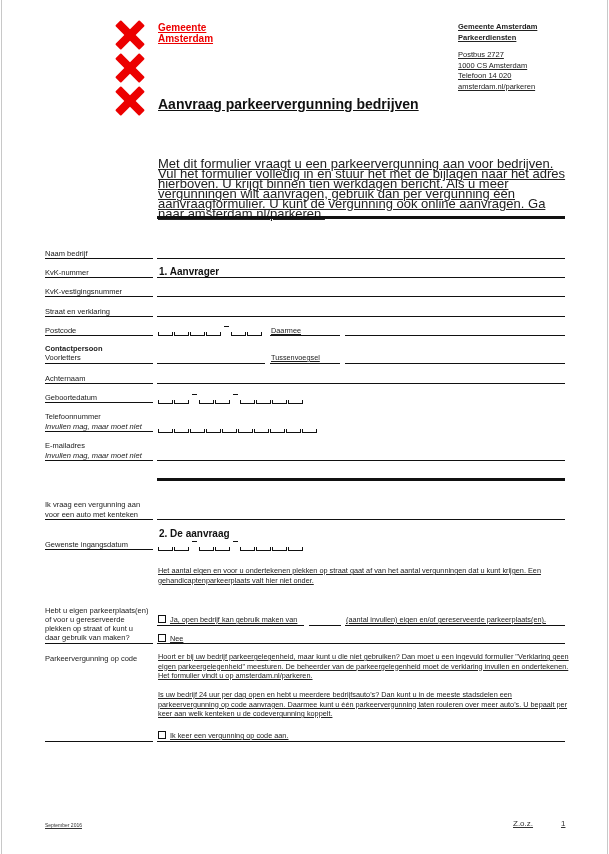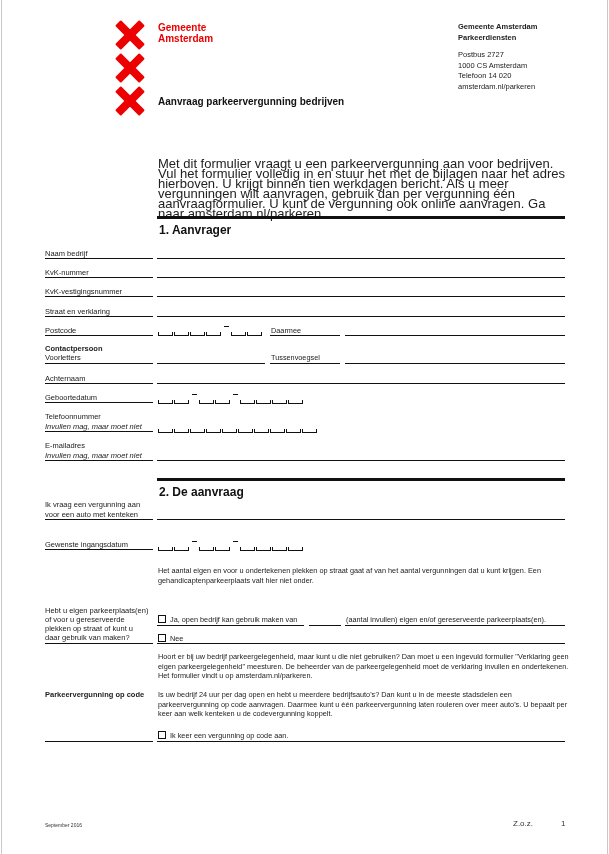--- a/index.html
+++ b/index.html
@@ -1,29 +1,29 @@
 <!DOCTYPE html>
 <html><head>
 <meta charset="utf-8">
 <style>
   html,body{margin:0;padding:0;background:#fff;}
   body{width:609px;height:854px;position:relative;overflow:hidden;font-family:"Liberation Sans",sans-serif;color:#222;}
   .page-edge{position:absolute;top:0;bottom:0;width:1px;background:#c8c8c8;}
-  .abs{position:absolute;}
+  .abs{position:absolute;text-decoration:underline;}
   .logo-x{position:absolute;width:30px;height:30px;}
   .logo-x:before,.logo-x:after{content:"";position:absolute;left:11px;top:-2px;width:8px;height:34px;background:#ec0000;border-radius:1px;}
   .logo-x:before{transform:rotate(45deg);}
   .logo-x:after{transform:rotate(-45deg);}
   .org-name{color:#ec0000;font-weight:bold;font-size:10px;line-height:11px;}
-  .doc-title{font-weight:bold;font-size:10px;color:#111;}
+  .doc-title{font-weight:bold;font-size:14px;color:#111;}
   .addr{font-size:7.5px;line-height:10.5px;color:#222;}
   .addr b{font-weight:bold;}
   .intro{font-size:13px;line-height:10px;color:#222;width:410px;}
   .sec-bar{position:absolute;left:157px;width:408px;height:3px;background:#111;}
-  .sec-title{position:absolute;left:159px;font-size:12px;font-weight:bold;color:#111;}
+  .sec-title{position:absolute;left:159px;font-size:10px;font-weight:bold;color:#111;margin-top:43px;}
   .lbl{position:absolute;left:45px;font-size:7.5px;line-height:9.5px;color:#222;}
   .lbl i{margin-top:26px;}
   .uline{position:absolute;height:1px;background:#111;}
   .boxes{position:absolute;display:flex;align-items:flex-end;height:6px;}
   .bx{width:15px;height:4px;border:1.5px solid #111;border-top:none;margin-right:1px;box-sizing:border-box;}
   .dash{width:9px;height:6px;position:relative;}
   .dash:after{content:"";position:absolute;left:2px;top:-4px;width:5px;height:1px;background:#111;}
   .chk{display:inline-block;width:6px;height:6px;border:1px solid #111;margin-right:4px;vertical-align:-1px;}
   .small{font-size:7.3px;line-height:9.5px;color:#222;}
   .footer{font-size:5px;color:#333;}
@@ -186,21 +186,21 @@
 <div class="abs small" style="left:346px;top:615px">(aantal invullen) eigen en/of gereserveerde parkeerplaats(en).</div>
 <div class="uline" style="left:345px;top:625px;width:220px"></div>
 
 <div class="abs small" style="left:158px;top:634px">
   <span class="chk"></span><span>Nee</span>
 </div>
 <div class="uline" style="left:157px;top:643px;width:408px"></div>
 
 <div class="abs small" style="left:158px;top:652px;width:412px">Hoort er bij uw bedrijf parkeergelegenheid, maar kunt u die niet gebruiken? Dan moet u een ingevuld formulier "Verklaring geen eigen parkeergelegenheid" meesturen. De beheerder van de parkeergelegenheid moet de verklaring invullen en ondertekenen. Het formulier vindt u op amsterdam.nl/parkeren.</div>
 
-<div class="lbl" style="top:690px;font-weight:bold">Parkeervergunning op code</div>
+<div class="lbl" style="top:654px;font-weight:normal">Parkeervergunning op code</div>
 <div class="abs small" style="left:158px;top:690px;width:412px">Is uw bedrijf 24 uur per dag open en hebt u meerdere bedrijfsauto's? Dan kunt u in de meeste stadsdelen een parkeervergunning op code aanvragen. Daarmee kunt u één parkeervergunning laten rouleren over meer auto's. U bepaalt per keer aan welk kenteken u de codevergunning koppelt.</div>
 <div class="abs small" style="left:158px;top:731px">
   <span class="chk"></span><span>Ik keer een vergunning op code aan.</span>
 </div>
 <div class="uline" style="left:45px;top:741px;width:108px"></div>
 <div class="uline" style="left:157px;top:741px;width:408px"></div>
 
 <div class="abs footer" style="left:45px;top:822px">September 2016</div>
 <div class="abs" style="left:513px;top:819px;font-size:8px;color:#333">Z.o.z.</div>
 <div class="abs" style="left:561px;top:819px;font-size:8px;color:#333">1</div>

